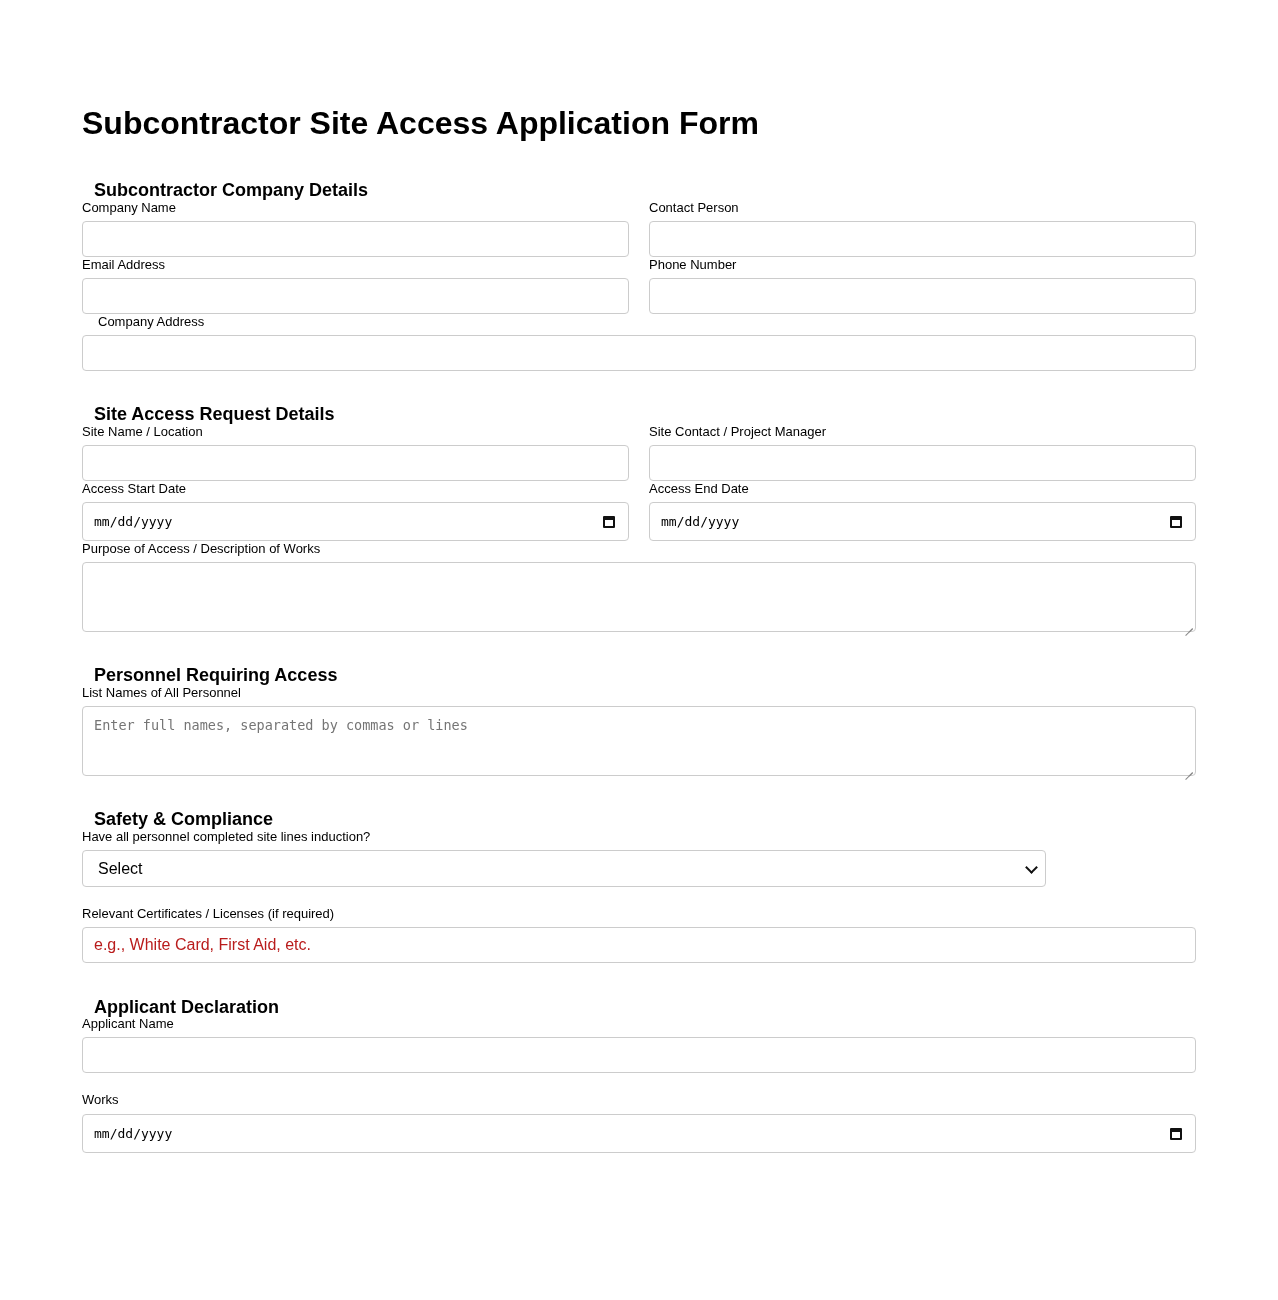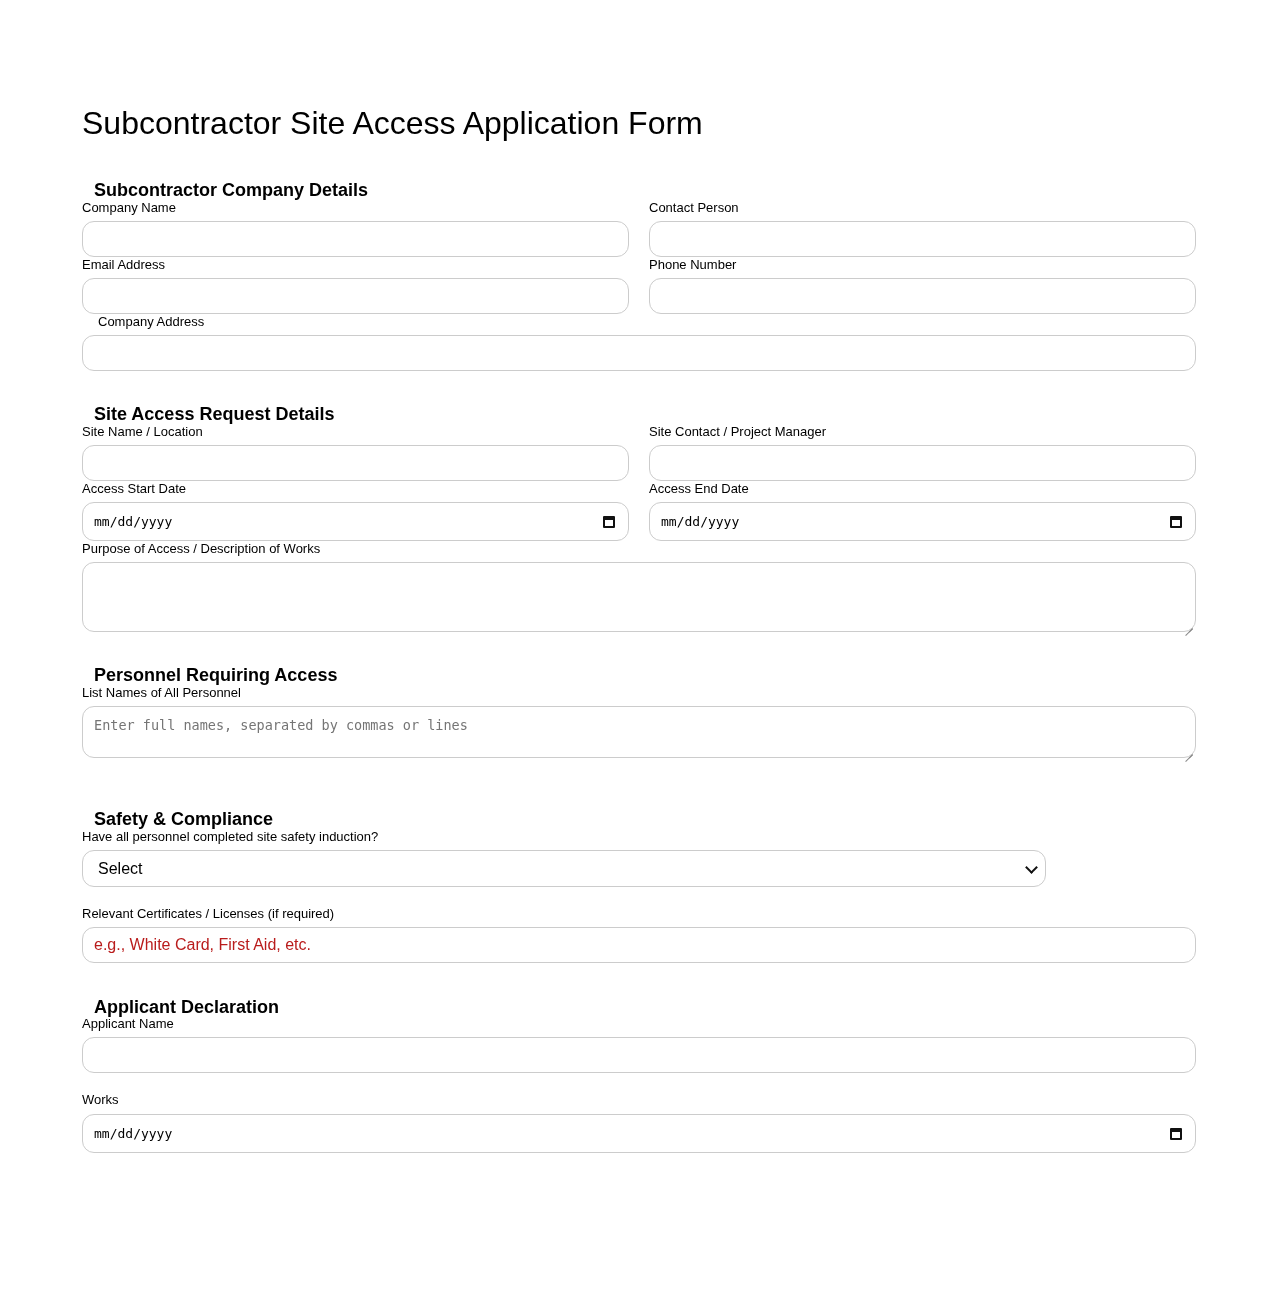--- a/index.html
+++ b/index.html
@@ -1,21 +1,21 @@
 <!DOCTYPE html>
 <html><head>
 <meta charset="utf-8">
 <style>
   html, body { margin: 0; padding: 0; background: #ffffff; }
   body { width: 1278px; height: 1300px; font-family: "Liberation Sans", sans-serif; color: #000; }
   .wrap { position: absolute; left: 82px; top: 0; width: 1114px; }
-  h1 { position: absolute; left: 0; top: 104px; margin: 0; font-size: 32px; font-weight: normal; line-height: 38px; white-space: nowrap; }
+  h1 { position: absolute; left: 0; top: 104px; margin: 0; font-size: 32px; font-weight: bold; line-height: 38px; white-space: nowrap; }
   .sec { position: absolute; left: 0; margin: 12px; font-size: 18px; font-weight: bold; line-height: 20px; white-space: nowrap; }
   .lbl { position: absolute; font-size: 13px; line-height: 18px; white-space: nowrap; }
-  .field { position: absolute; box-sizing: border-box; border: 1px solid #cccccc; border-radius: 12px; background: #fff; }
+  .field { position: absolute; box-sizing: border-box; border: 1px solid #cccccc; border-radius: 4px; background: #fff; }
   .date .txt { position: absolute; left: 11px; top: 0; bottom: 0; display: flex; align-items: center; font-family: "DejaVu Sans Mono", monospace; font-size: 13px; color: #000; }
   .cal { position: absolute; right: 13px; top: 50%; width: 12px; height: 12px; margin-top: -6px; box-sizing: border-box; border: 2px solid #111; border-top-width: 4px; border-radius: 1px; }
   .ph-mono { position: absolute; left: 11px; top: 10px; font-family: "DejaVu Sans Mono", monospace; font-size: 13.5px; color: #757575; white-space: nowrap; }
   .ph { position: absolute; left: 11px; top: 0; bottom: 0; display: flex; align-items: center; font-size: 16px; color: #b91c1c; white-space: nowrap; }
   .sel-val { position: absolute; left: 15px; top: 0; bottom: 0; display: flex; align-items: center; font-size: 16px; white-space: nowrap; }
   .chev { position: absolute; right: 9px; top: 50%; width: 7px; height: 7px; margin-top: -6px; border-right: 2px solid #111; border-bottom: 2px solid #111; transform: rotate(45deg); }
   .grip { position: absolute; right: 2px; bottom: 2px; width: 8px; height: 8px; }
   .grip:before, .grip:after { content: ""; position: absolute; background: #888; height: 1px; transform: rotate(-45deg); transform-origin: right bottom; right: 0; bottom: 0; }
   .grip:before { width: 10px; }
   .grip:after { width: 5px; }
@@ -57,27 +57,27 @@
     <span class="cal"></span>
   </div>
 
   <label class="lbl" style="left:0;top:540px">Purpose of Access / Description of Works</label>
   <div class="field" style="left:0;top:562px;width:1114px;height:70px">
     <span class="grip"></span>
   </div>
 
   <h2 class="sec" style="top:653px">Personnel Requiring Access</h2>
   <label class="lbl" style="left:0;top:684px">List Names of All Personnel</label>
-  <div class="field" style="left:0;top:706px;width:1114px;height:52px">
+  <div class="field" style="left:0;top:706px;width:1114px;height:70px">
     <span class="ph-mono">Enter full names, separated by commas or lines</span>
     <span class="grip"></span>
   </div>
 
   <h2 class="sec" style="top:797px">Safety &amp; Compliance</h2>
-  <label class="lbl" style="left:0;top:828px">Have all personnel completed site safety induction?</label>
+  <label class="lbl" style="left:0;top:828px">Have all personnel completed site lines induction?</label>
   <div class="field" style="left:0;top:850px;width:964px;height:37px">
     <span class="sel-val">Select</span>
     <span class="chev"></span>
   </div>
 
   <label class="lbl" style="left:0;top:905px">Relevant Certificates / Licenses (if required)</label>
   <div class="field" style="left:0;top:927px;width:1114px;height:36px">
     <span class="ph">e.g., White Card, First Aid, etc.</span>
   </div>
 

